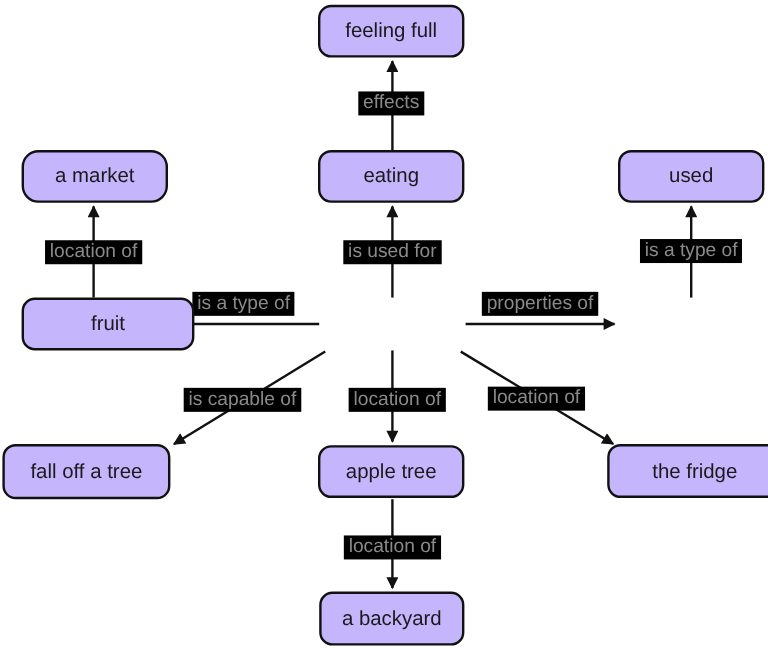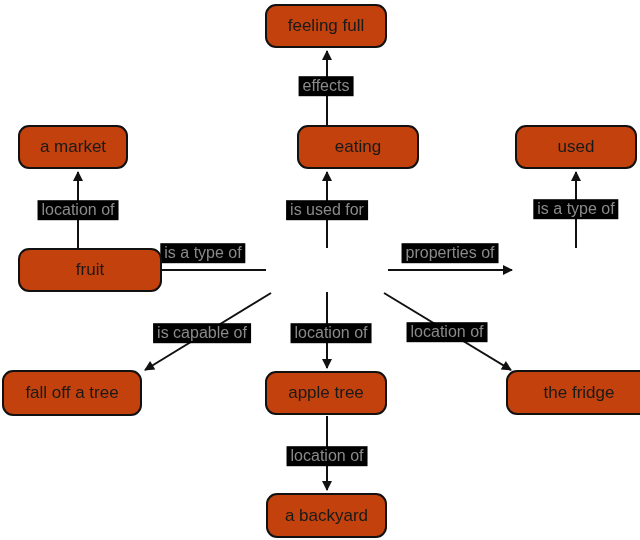--- a/index.html
+++ b/index.html
@@ -22,21 +22,21 @@
     width: 640px;
     height: 540px;
   }
   .edge-layer line {
     stroke: #111111;
     stroke-width: 2;
   }
   .node {
     position: absolute;
     box-sizing: border-box;
-    background: #c2410c;
+    background: #c4b5fd;
     border: 2px solid #111111;
     border-radius: 11px;
     display: flex;
     align-items: center;
     justify-content: center;
     font-size: 17px;
     color: #1a1a1a;
     white-space: nowrap;
     z-index: 2;
   }
@@ -80,22 +80,22 @@
   <span class="edge-label" style="left:78px; top:210px;">location of</span>
   <span class="edge-label" style="left:576px; top:209px;">is a type of</span>
   <span class="edge-label" style="left:203px; top:253px;">is a type of</span>
   <span class="edge-label" style="left:450px; top:253px;">properties of</span>
   <span class="edge-label" style="left:202px; top:333px;">is capable of</span>
   <span class="edge-label" style="left:331px; top:333px;">location of</span>
   <span class="edge-label" style="left:447px; top:332px;">location of</span>
   <span class="edge-label" style="left:327px; top:456px;">location of</span>
 
   <div class="node" style="left:265px; top:4px;   width:122px; height:44px;">feeling full</div>
-  <div class="node" style="left:18px;  top:125px; width:110px; height:44px;">a market</div>
-  <div class="node" style="left:265px; top:125px; width:122px; height:44px;margin-left:32px;">eating</div>
+  <div class="node" style="left:18px;  top:125px; width:122px; height:44px;border-radius:14px;">a market</div>
+  <div class="node" style="left:265px; top:125px; width:122px; height:44px;">eating</div>
   <div class="node" style="left:515px; top:125px; width:122px; height:44px;">used</div>
   <div class="node" style="left:18px;  top:248px; width:144px; height:44px;">fruit</div>
   <div class="node" style="left:2px;   top:370px; width:140px; height:46px;">fall off a tree</div>
   <div class="node" style="left:265px; top:371px; width:122px; height:44px;">apple tree</div>
   <div class="node" style="left:506px; top:370px; width:146px; height:45px;">the fridge</div>
   <div class="node" style="left:266px; top:493px; width:121px; height:45px;">a backyard</div>
 
 </div>
 
 </body></html>

